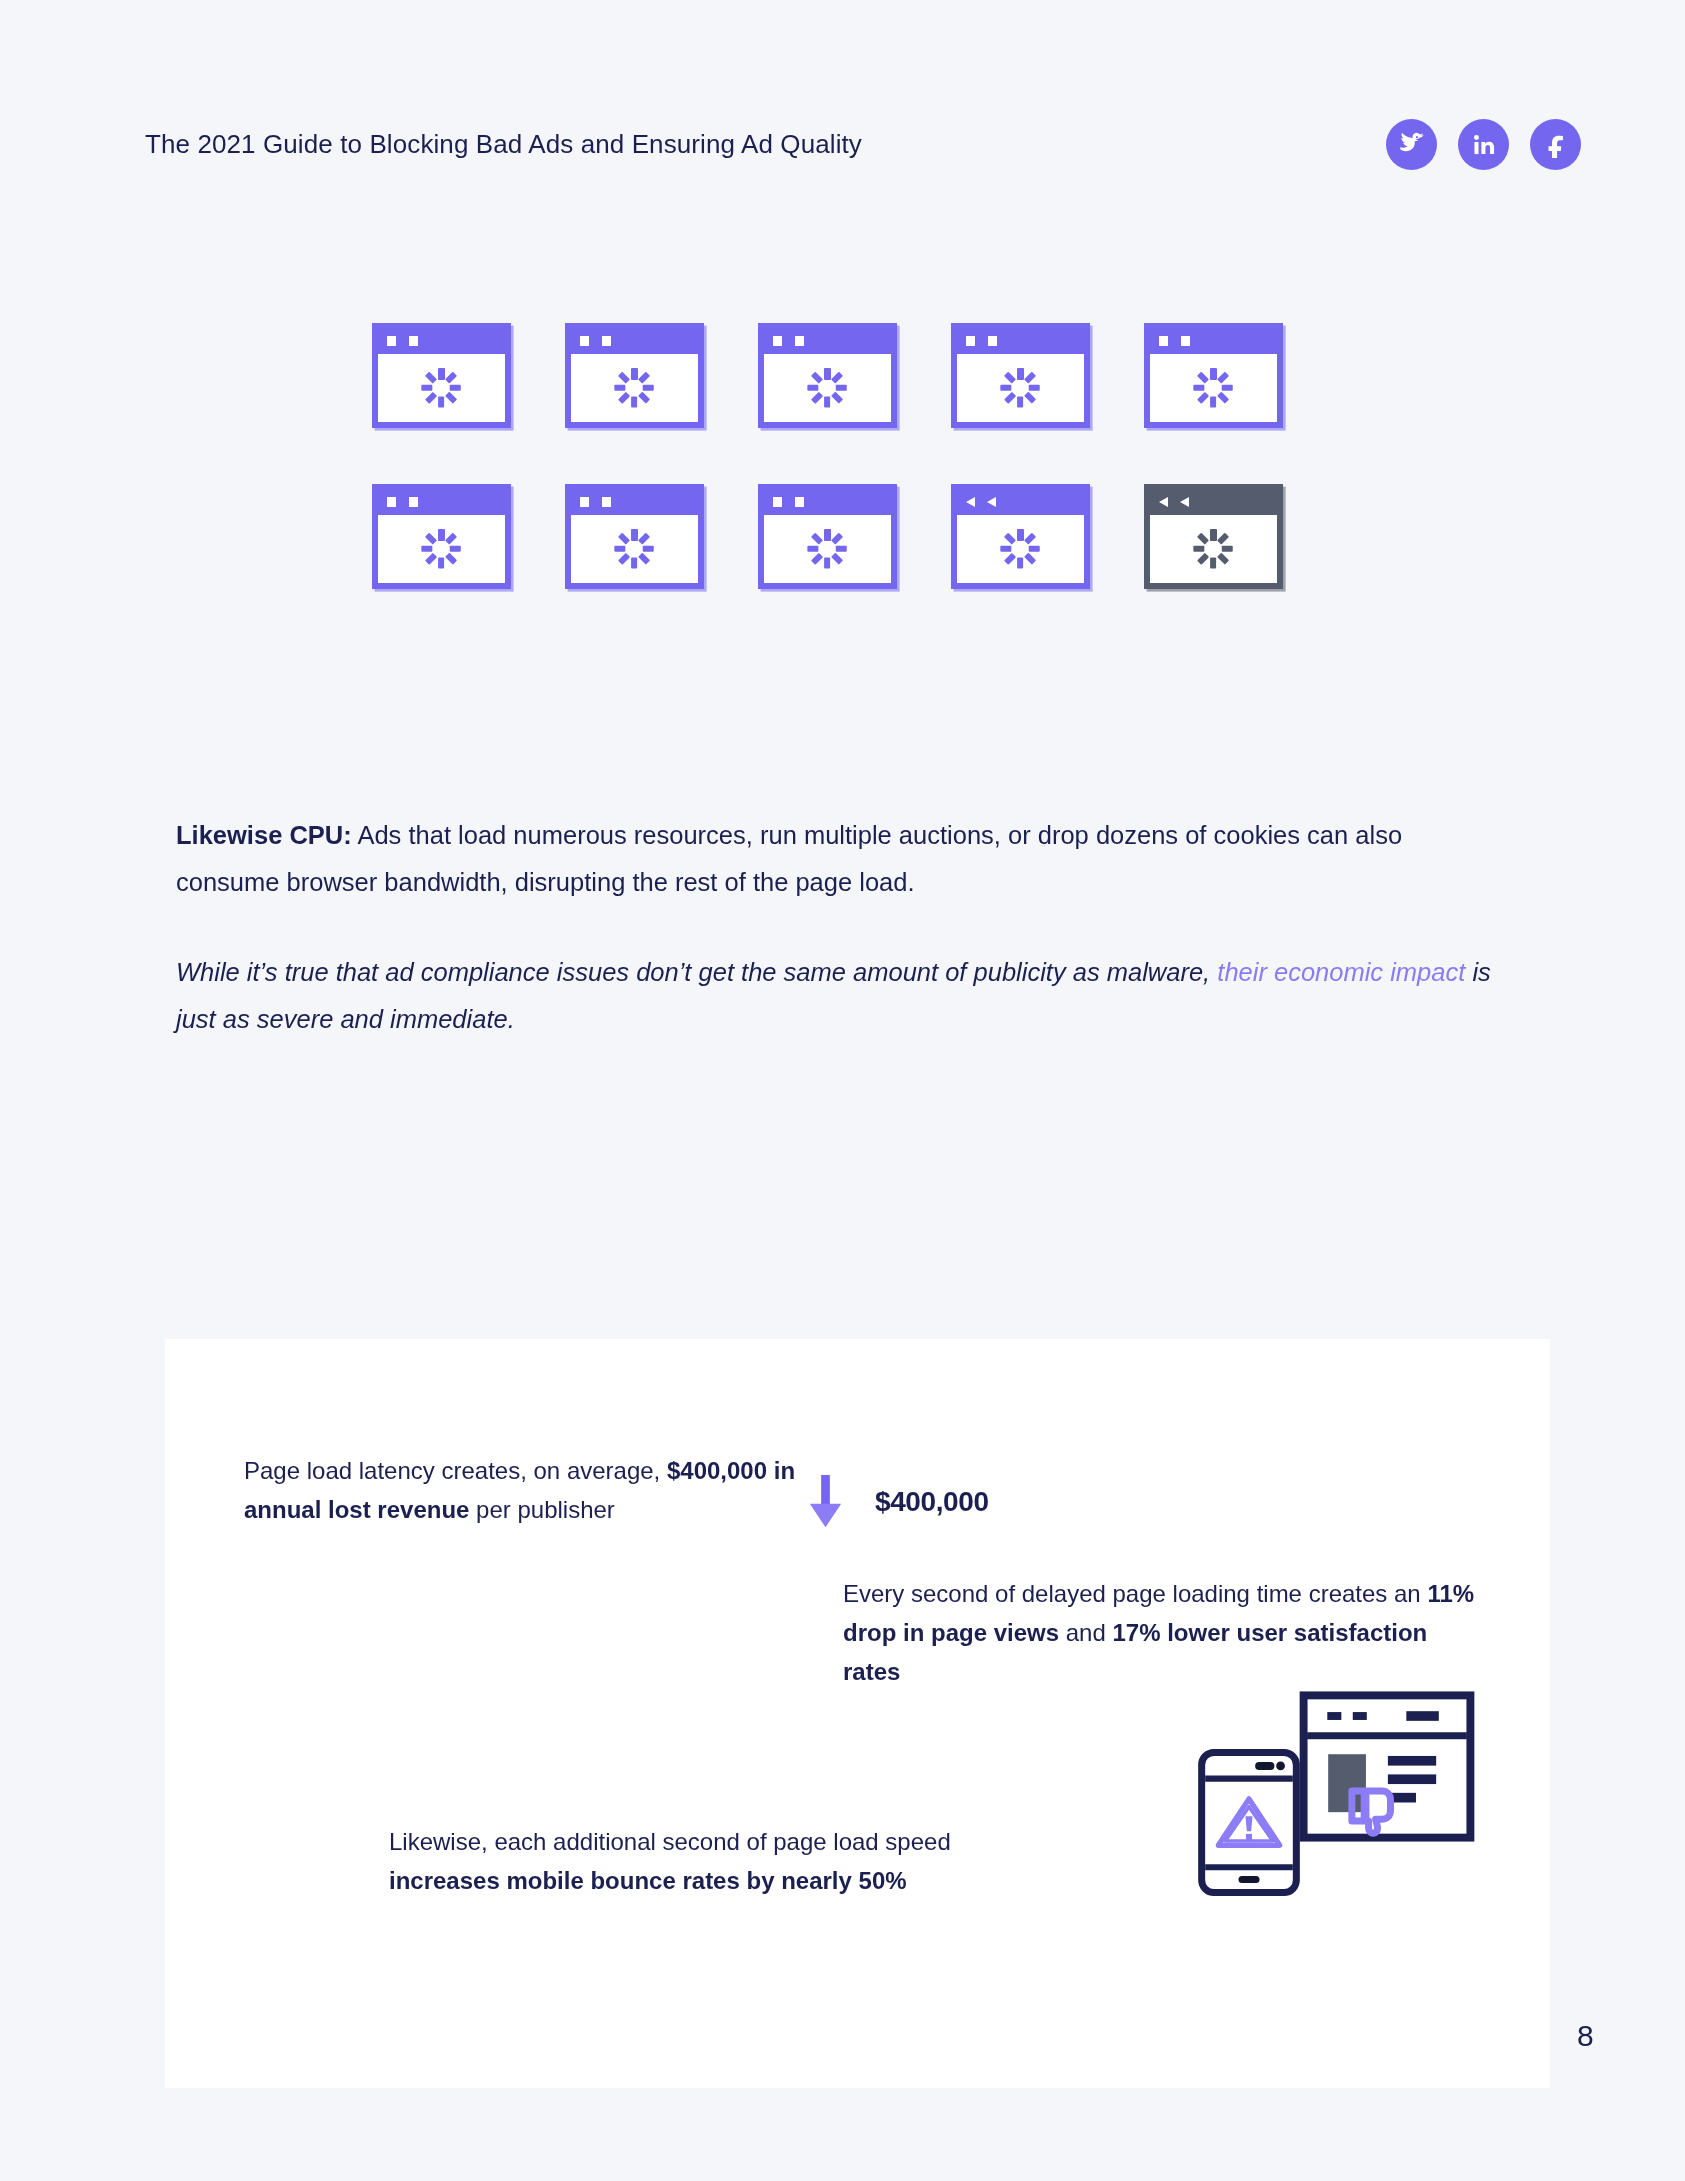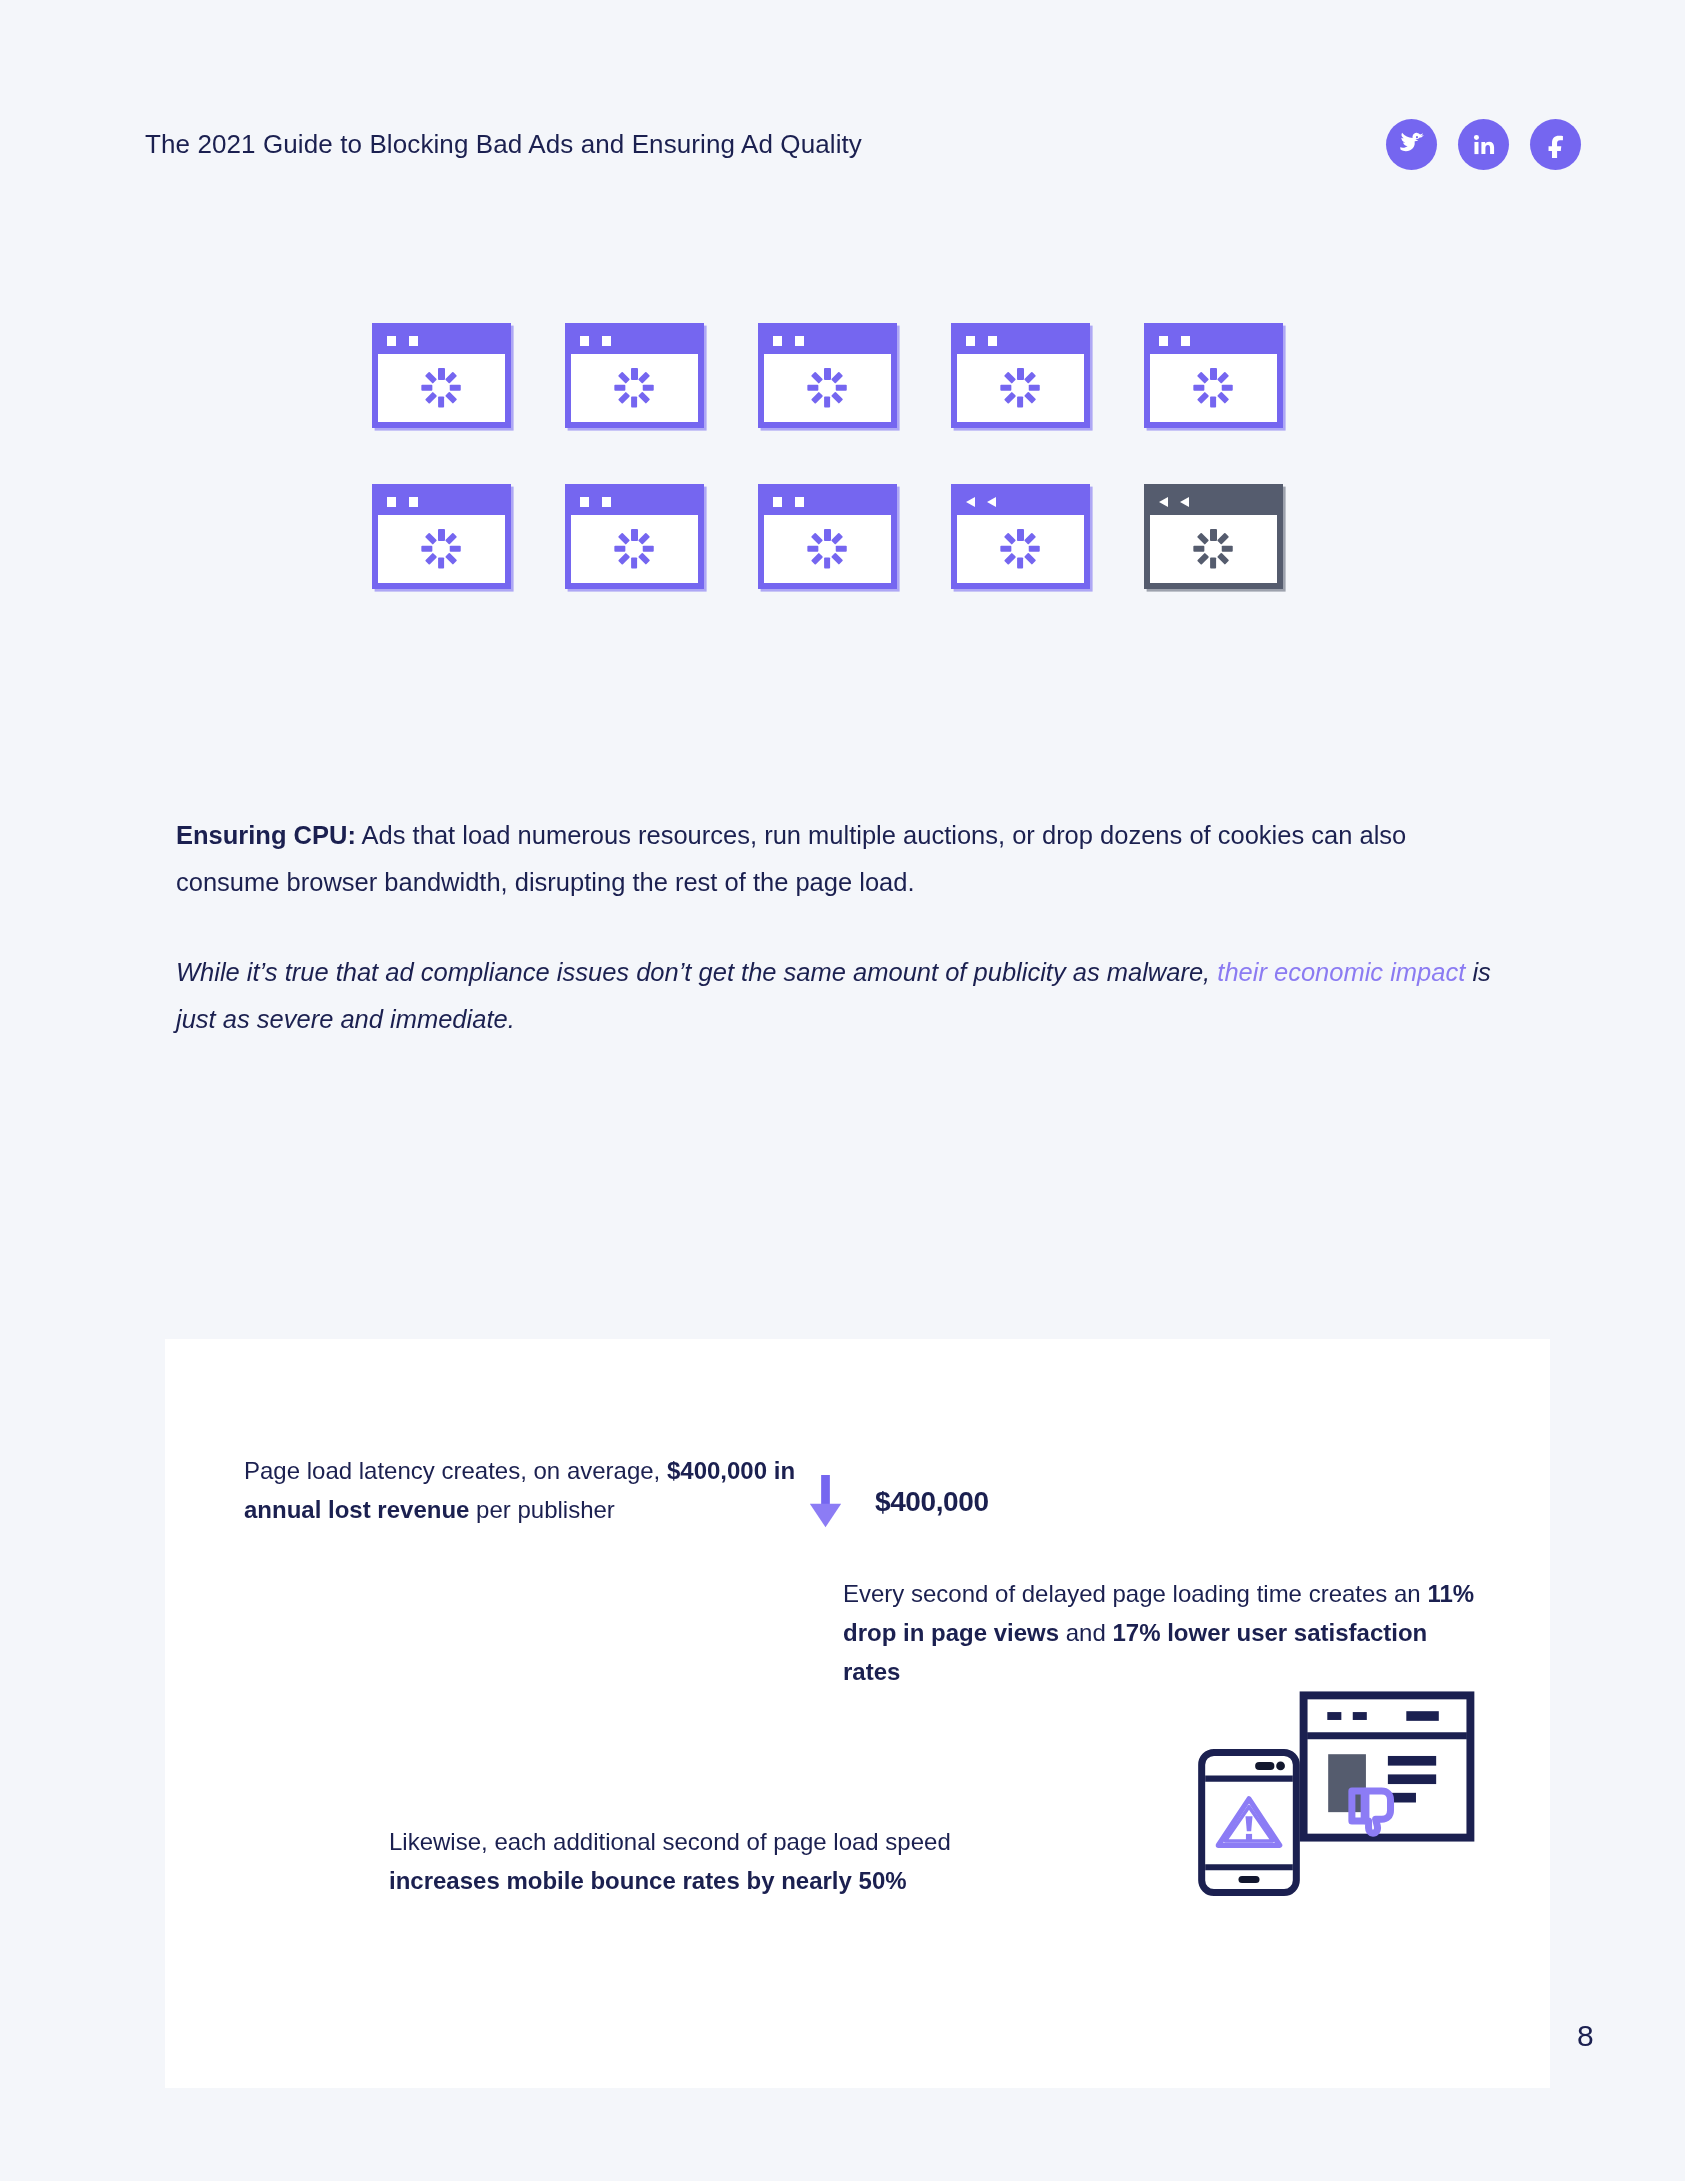--- a/index.html
+++ b/index.html
@@ -444,21 +444,21 @@
             <i></i>
             <i></i>
             <i></i>
         </div>
       </div>
     </div>
 
   </div>
 
   <div class="body-copy">
-    <p class="para"><b>Ensuring CPU:</b><span> Ads that load numerous resources, run multiple auctions, or drop dozens of cookies can also consume browser bandwidth, disrupting the rest of the page load.</span></p>
+    <p class="para"><b>Likewise CPU:</b><span> Ads that load numerous resources, run multiple auctions, or drop dozens of cookies can also consume browser bandwidth, disrupting the rest of the page load.</span></p>
 
     <p class="para second"><span>While it’s true that ad compliance issues don’t get the same amount of publicity as malware, </span><span class="link">their economic impact</span><span> is just as severe and immediate.</span></p>
   </div>
 
   <div class="card">
 
     <div class="stat stat-1">
       <div class="stat-text"><span>Page load latency creates, on average, </span><b>$400,000 in annual lost revenue</b><span> per publisher</span></div>
 
       <div class="stat-visual">

